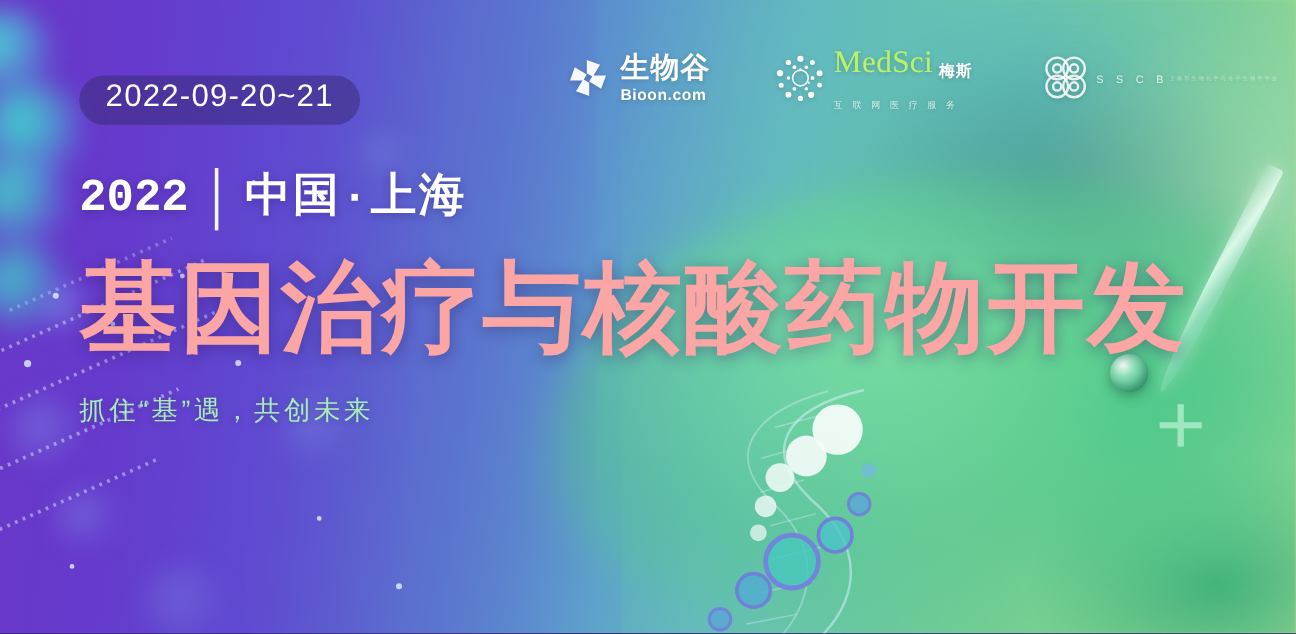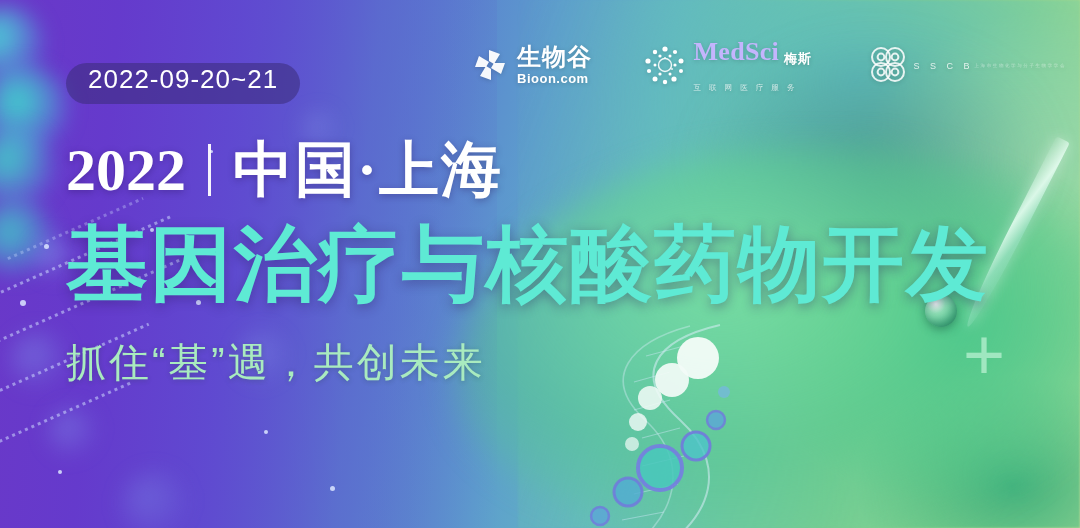--- a/index.html
+++ b/index.html
@@ -160,24 +160,24 @@
     font-family: "Liberation Sans", sans-serif;
   }
   .logo-en {
     color: #ffffff;
     font-size: 13px;
     font-weight: bold;
     letter-spacing: 0.5px;
     margin-top: 3px;
   }
   .medsci-main {
-    color: #c4b5fd;
+    color: #bef264;
     font-size: 26px;
     font-family: "Liberation Serif", serif;
-    font-weight: bold;
+    font-weight: normal;
     letter-spacing: 0.3px;
   }
   .medsci-cn {
     color: #ffffff;
     font-size: 13px;
     font-weight: bold;
     margin-left: 5px;
     letter-spacing: 1px;
   }
   .medsci-sub {
@@ -228,53 +228,53 @@
   .headline {
     position: absolute;
     left: 66px;
     top: 140px;
     width: 930px;
   }
   .line-location {
     display: flex;
     align-items: center;
     color: #ffffff;
-    font-family: Liberation Serif, serif;
-    font-size: 60px;
+    font-family: Liberation Mono, monospace;
+    font-size: 38px;
     font-weight: bold;
     line-height: 1;
     text-shadow: 0 2px 7px rgba(40,20,90,0.35);
     white-space: nowrap;
   }
   .sep-bar {
     display: inline-block;
     width: 3px;
     height: 52px;
     background: #ffffff;
     margin: 0 22px;
     opacity: 0.95;
   }
   .loc-cn { letter-spacing: 2px; }
 
   .title-main {
-    color: #5eead4;
+    color: #fca5a5;
     font-family: "Liberation Serif", serif;
     font-weight: bold;
     font-size: 82px;
     line-height: 1.06;
     letter-spacing: 2px;
     margin-top: 22px;
     text-shadow: 0 3px 12px rgba(40,25,90,0.4);
     white-space: nowrap;
   }
   .title-main .l2 { display: block; }
 
   .tagline {
     color: #a9ebbf;
-    font-size: 40px;
+    font-size: 22px;
     letter-spacing: 3px;
     margin-top: 26px;
     font-family: "Liberation Sans", sans-serif;
     text-shadow: 0 1px 5px rgba(30,60,50,0.3);
     white-space: nowrap;
   }
 </style>
 </head>
 <body>
 

